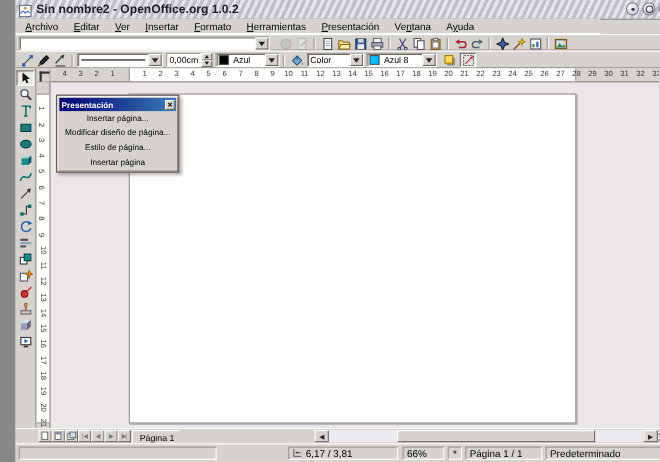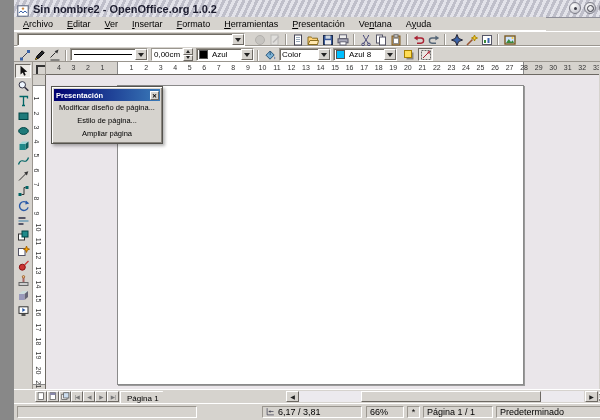--- a/index.html
+++ b/index.html
@@ -519,23 +519,24 @@
   <div class="canvas">
     <div class="page"></div>
   </div>
 
   <div class="toolbox">
     <div class="tbx-title">
       <span>Presentación</span>
       <span class="tbx-close">✕</span>
     </div>
     <div id="tbx-items">
+        <div class="tbx-item">Insertar página...</div>
         <div class="tbx-item">Modificar diseño de página...</div>
         <div class="tbx-item">Estilo de página...</div>
-        <div class="tbx-item">Ampliar página</div>
+        <div class="tbx-item">Insertar página</div>
       </div>
   </div>
 
   <div class="vscol">
     <div id="viewbar">
         <div class="vbtn">
           <svg viewBox="0 0 12 12">
             <rect x="1.5" y="1.5" width="9" height="9" fill="#fff" stroke="#555"></rect>
           </svg>
         </div>

